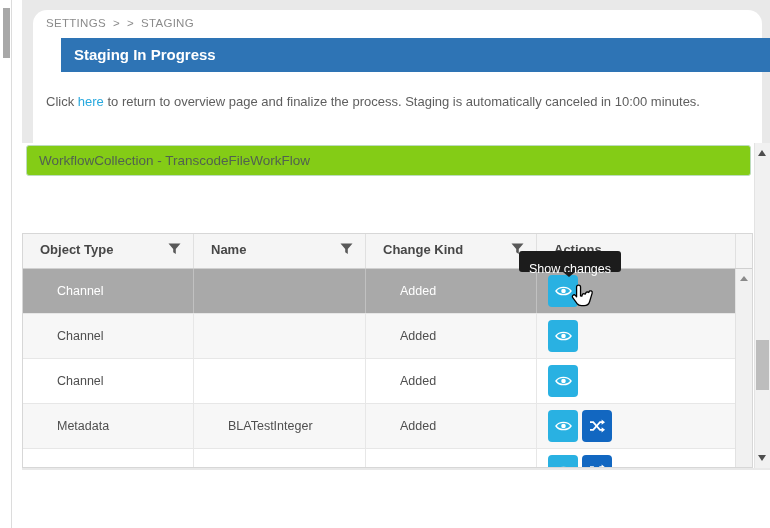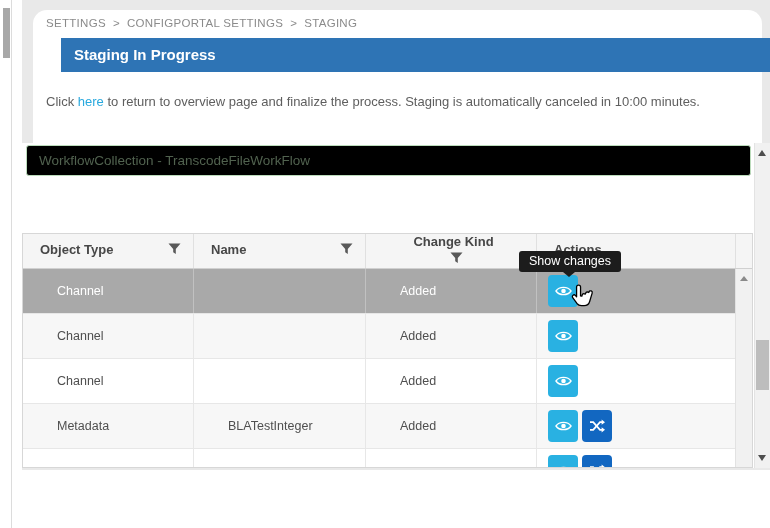--- a/index.html
+++ b/index.html
@@ -22,31 +22,31 @@
     font-size:11.5px; color:#8b8b8b; letter-spacing:0.3px; white-space:nowrap; }
   .breadcrumb span { cursor:default; }
   .title-bar { position:absolute; left:0; top:28px; width:729px; height:34px; background:#2e74b5;margin-left:28px; }
   .title-bar .title { position:absolute; left:13px; top:0; line-height:34px; color:#ffffff;
     font-size:15px; font-weight:bold; }
   .message { position:absolute; left:13px; top:84px; font-size:13px; color:#5e5e5e; white-space:nowrap; }
   .message .link { color:#29a9de; cursor:pointer; }
 
   
   .content-box { position:absolute; left:22px; top:143px; width:733px; height:325px; background:#ffffff; }
-  .banner { position:absolute; left:4px; top:2px; width:725px; height:31px; background:#000000;
+  .banner { position:absolute; left:4px; top:2px; width:725px; height:31px; background:#84cc16;
     border:1px solid #bcdcbc; border-radius:3px; line-height:29px; padding-left:12px;
     font-size:13.5px; color:#51624f; white-space:nowrap; overflow:hidden; }
 
   
   .grid { position:absolute; left:0; top:90px; width:731px; height:235px; background:#ffffff;
     border:1px solid #d7d7d7; }
   .grid-header { display:flex; height:35px; background:#f5f5f5; border-bottom:1px solid #d0d0d0; }
   .hcell { display:flex; align-items:center; justify-content:space-between; padding:0 12px 4px 17px;
     border-right:1px solid #e0e0e0; font-size:13px; font-weight:bold; color:#474747; white-space:nowrap; }
-  .hcell.c0 { width:171px; } .hcell.c1 { width:172px; } .hcell.c2 { width:171px;flex-direction:column; } .hcell.c3 { width:199px; }
+  .hcell.c0 { width:171px; } .hcell.c1 { width:172px; } .hcell.c2 { width:171px; } .hcell.c3 { width:199px; }
   .hspacer { flex:1; }
   .filter-icon { flex:none; margin-left:6px; }
 
   .grid-body { position:relative; height:198px; overflow:hidden; }
   .row { display:flex; width:713px; height:45px; background:#ffffff; border-bottom:1px solid #e7e7e7; }
   .row.alt { background:#f7f7f7; }
   .row.selected { background:#a9a9a9; }
   .cell { display:flex; align-items:center; padding-left:34px; border-right:1px solid #e7e7e7;
     font-size:12.5px; color:#4f4f4f; white-space:nowrap; overflow:hidden; }
   .row.selected .cell { color:#ffffff; border-right-color:rgba(255,255,255,0.28); }
@@ -68,41 +68,40 @@
   .outer-scrollbar { position:absolute; left:754px; top:143px; width:16px; height:325px;
     background:#f1f1f1; border-left:1px solid #e3e3e3; }
   .outer-scrollbar .arrow-up { position:absolute; top:7px; left:3px; width:0; height:0;
     border-left:4.5px solid transparent; border-right:4.5px solid transparent; border-bottom:6px solid #4e4e4e; }
   .outer-scrollbar .arrow-down { position:absolute; bottom:7px; left:3px; width:0; height:0;
     border-left:4.5px solid transparent; border-right:4.5px solid transparent; border-top:6px solid #4e4e4e; }
   .outer-scrollbar .thumb { position:absolute; left:1px; top:197px; width:13px; height:50px; background:#bdbdbd; }
 
   
   .tooltip { position:absolute; left:519px; top:251px; height:21px; line-height:20px;
-    background:#1c1c1c; color:#ffffff; font-size:12.5px; padding:0 10px; border-radius:3px;
+    background:#1c1c1c; color:#ffffff; font-size:12.5px; padding:8px 10px; border-radius:3px;
     z-index:10; white-space:nowrap; }
   .tooltip .caret { position:absolute; left:44px; bottom:-5px; width:0; height:0;
     border-left:6px solid transparent; border-right:6px solid transparent; border-top:5px solid #1c1c1c; }
 
   
   .cursor { position:absolute; left:569px; top:283px; z-index:11; pointer-events:none; }
 </style>
 </head>
 <body>
 
 <div class="left-scroll-line"></div>
 <div class="left-scroll-thumb"></div>
 
 <div class="backdrop"></div>
 
 <div class="top-panel">
   <div class="breadcrumb">
     <span>SETTINGS</span>
     <span>&gt;</span>
-    <span>CONFIGPORTAL SETTINGS</span>
     <span>&gt;</span>
     <span>STAGING</span>
   </div>
   <div class="title-bar">
     <span class="title">Staging In Progress</span>
   </div>
   <div class="message">
     <span>Click </span><span class="link">here</span><span> to return to overview page and finalize the process. Staging is automatically canceled in 10:00 minutes.</span>
   </div>
 </div>

